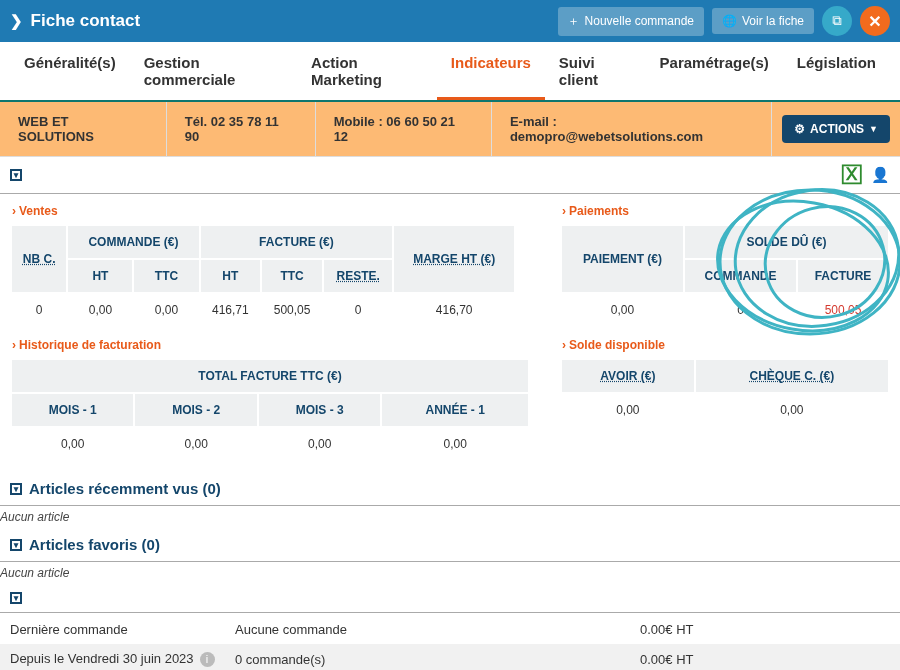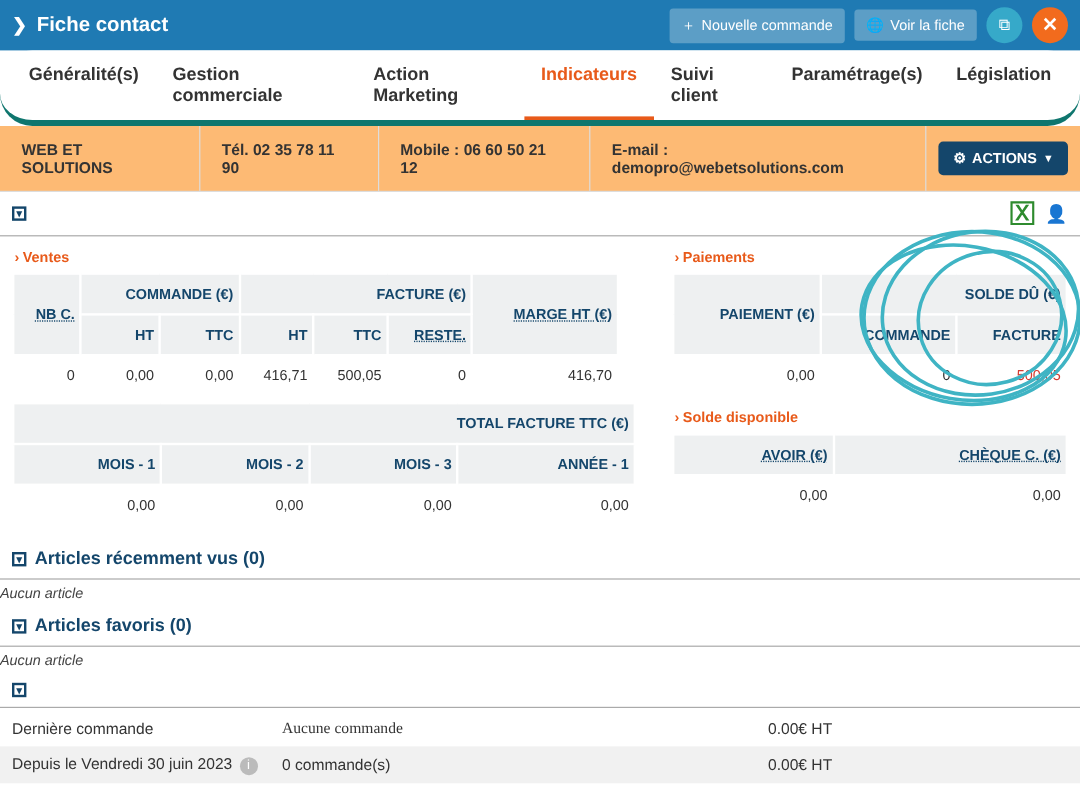--- a/index.html
+++ b/index.html
@@ -9,21 +9,21 @@
   .header-bar { background: #1f7ab3; color: #fff; display: flex; align-items: center; padding: 6px 10px; height: 42px; }
   .header-title { display: flex; align-items: center; font-size: 17px; font-weight: bold; flex: 1; }
   .header-title .chev { margin-right: 8px; font-size: 15px; }
   .hdr-btn { background: #5c9ec6; border: none; color: #fff; padding: 6px 10px; font-size: 12px; border-radius: 3px; margin-left: 8px; cursor: pointer; display: inline-flex; align-items: center; }
   .hdr-btn .ico { margin-right: 5px; }
   .hdr-icon-btn { width: 30px; height: 30px; border-radius: 50%; border: none; margin-left: 8px; cursor: pointer; display: inline-flex; align-items: center; justify-content: center; color: #fff; }
   .hdr-copy { background: #36a9c9; }
   .hdr-close { background: #f26b1d; font-weight: bold; font-size: 16px; }
 
   
-  .tabs { display: flex; padding: 0 10px; border-bottom: 5px solid #0f766e; background: #fff; border-radius: 27px; }
+  .tabs { display: flex; padding: 0 10px; border-bottom: 2px solid #0f766e; background: #fff; }
   .tab { padding: 12px 14px; font-size: 15px; font-weight: bold; color: #333; cursor: pointer; }
   .tab.active { color: #e85a1a; border-bottom: 3px solid #e85a1a; }
 
   
   .info-row { display: flex; align-items: center; background: #fdba74; padding: 0; border-bottom: 1px solid #ddd; }
   .info-cell { padding: 12px 18px; border-right: 1px solid #ddd; font-size: 13px; color: #333; font-weight: bold; }
   .info-cell:last-of-type { border-right: none; }
   .info-row .spacer { flex: 1; }
   .actions-btn { background: #14466b; color: #fff; border: none; padding: 7px 12px; border-radius: 4px; margin: 0 10px; cursor: pointer; display: inline-flex; align-items: center; font-size: 12px; font-weight: bold; }
   .actions-btn .gear { margin-right: 5px; }
@@ -37,21 +37,21 @@
 
   
   .two-col { display: flex; padding: 4px 10px 0 10px; gap: 44px; }
   .col-left { flex: 1; }
   .col-right { width: 330px; position: relative; }
   .sub-title { color: #e85a1a; font-size: 12px; font-weight: bold; padding: 6px 2px; }
   .sub-title .gt { margin-right: 3px; }
 
   
   table { border-collapse: collapse; width: 100%; }
-  th, td { border: 2px solid #fff; text-align: right; font-size: 12px; }
+  th, td { border: 2px solid #fff; text-align: center; font-size: 12px; }
   th { background: #eef0f1; color: #14466b; font-weight: bold; padding: 9px 4px; }
   th.dotted { text-decoration: underline dotted; }
   td { padding: 9px 4px; color: #333; }
   td.red { color: #d43a2f; }
 
   
   .hist-row { display:flex; gap:30px; padding: 0 10px; margin-top: 4px;}
   .hist-left { flex:1; }
   .hist-right { width:330px; }
 
@@ -178,20 +178,21 @@
         <td>0</td>
         <td class="red">500,05</td>
       </tr>
     </tbody>
       </table>
   </div>
 </div>
 
 <div class="hist-row">
   <div class="hist-left">
+    <div class="sub-title"><span class="gt">›</span><span>Historique de facturation</span></div>
     <table>
       <tbody>
           <tr>
             <th colspan="4">TOTAL FACTURE TTC (€)</th>
           </tr>
       <tr>
         <th>MOIS - 1</th>
         <th>MOIS - 2</th>
         <th>MOIS - 3</th>
         <th>ANNÉE - 1</th>
@@ -234,21 +235,21 @@
 </div>
 <div class="plain">Aucun article</div>
 
 <div class="section-title">
   <span class="sq">▾</span>
 </div>
 <table class="rfm">
   <tbody>
       <tr>
     <td style="width:25%;">Dernière commande</td>
-    <td style="width:45%;font-family:Liberation Serif, serif;">Aucune commande</td>
+    <td style="width:45%;">Aucune commande</td>
     <td>0.00€ HT</td>
   </tr>
   <tr class="alt">
     <td><span>Depuis le Vendredi 30 juin 2023</span><span class="info-ico">i</span></td>
     <td>0 commande(s)</td>
     <td>0.00€ HT</td>
   </tr>
 
 </tbody>
   </table>

